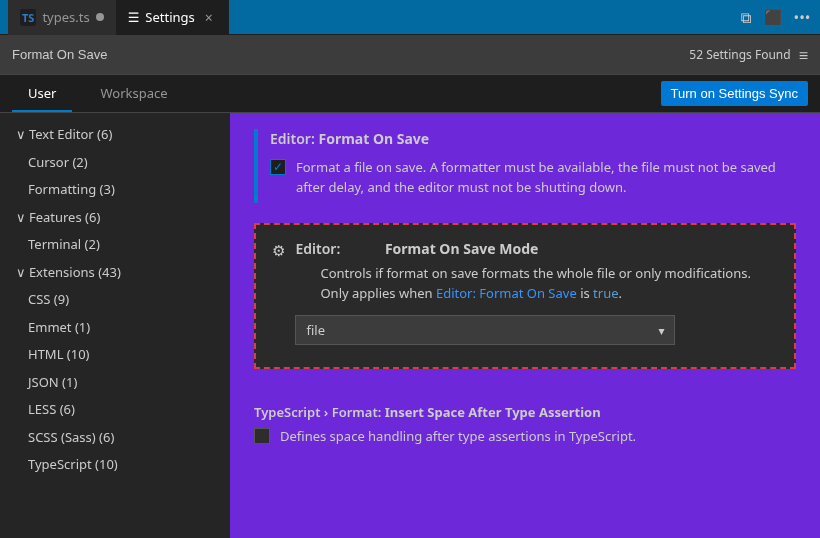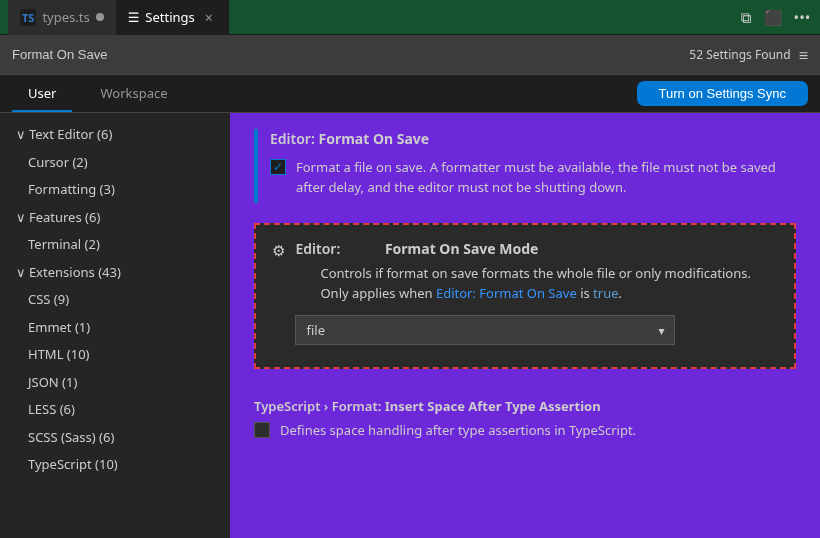--- a/index.html
+++ b/index.html
@@ -10,21 +10,21 @@
       color: #cccccc;
       font-family: 'Segoe UI', system-ui, sans-serif;
       font-size: 13px;
       overflow: hidden;
     }
 
     
     .title-bar {
       display: flex;
       align-items: center;
-      background: #14532d;
+      background: #0369a1;
       height: 35px;
       padding: 0 8px;
       border-bottom: 1px solid #1e1e1e;
       gap: 0;
     }
     .tab {
       display: flex;
       align-items: center;
       gap: 6px;
       padding: 0 12px;
@@ -132,24 +132,24 @@
     }
     .settings-tab.active {
       color: #ffffff;
       border-bottom: 2px solid #007acc;
     }
     .sync-btn {
       margin-left: auto;
       background: #0078d4;
       color: #ffffff;
       border: none;
-      padding: 5px 22px;
-      font-size: 13px;
-      cursor: pointer;
-      border-radius: 7px;
+      padding: 5px 10px;
+      font-size: 13px;
+      cursor: pointer;
+      border-radius: 2px;
       white-space: nowrap;
     }
 
     
     .main-layout {
       display: flex;
       height: calc(538px - 35px - 40px - 38px);
     }
 
     
@@ -271,21 +271,21 @@
       border: 1px solid #555;
       padding: 5px 10px;
       cursor: pointer;
       color: #cccccc;
       font-size: 13px;
     }
     .dropdown-arrow { color: #cccccc; font-size: 12px; }
 
     
     .section-divider {
-      border-top: 1px solid #6d28d9;
+      border-top: 7px solid #6d28d9;
       padding-top: 7px;
     }
     .setting-link-title {
       font-size: 13px;
       font-weight: 600;
       color: #cccccc;
       margin-bottom: 6px;
     }
     .setting-link-title .bold-part { font-weight: 700; }
 

